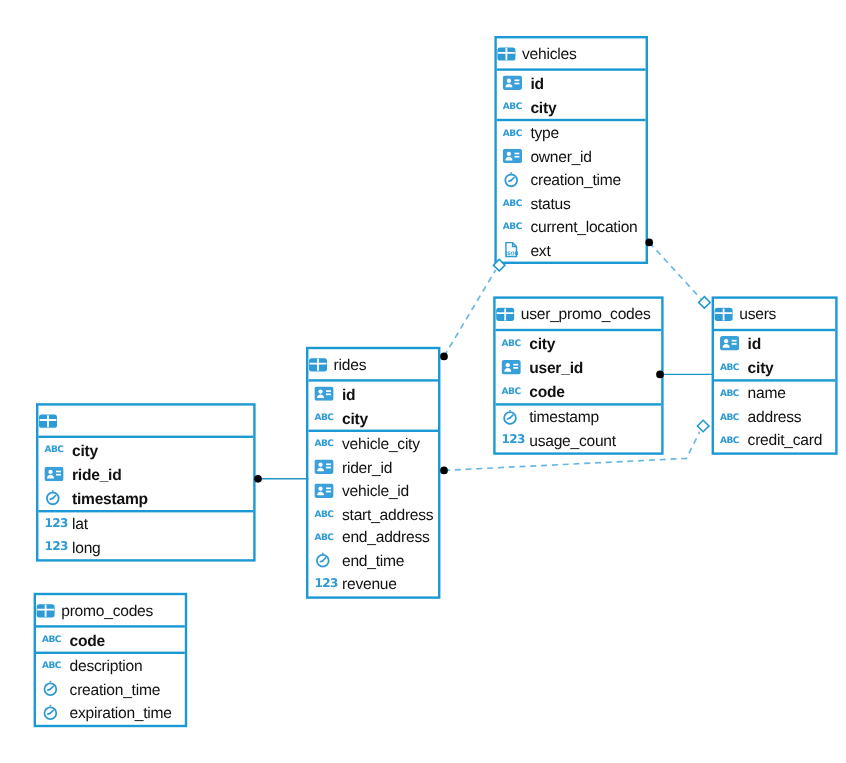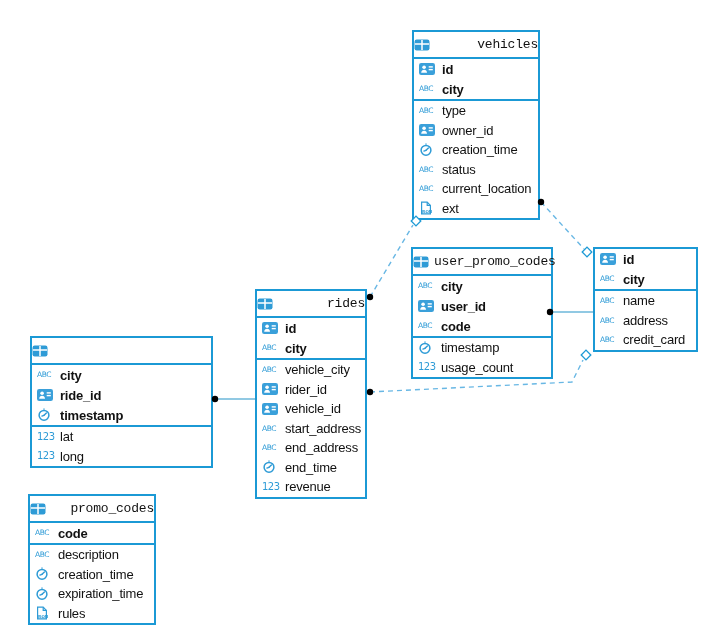--- a/index.html
+++ b/index.html
@@ -12,37 +12,37 @@
     width:705px;height:636px;position:relative;overflow:hidden;
     font-family:"Liberation Sans",sans-serif;color:var(--text);
   }
   #canvas{position:absolute;inset:0;width:705px;height:636px;}
   #conn-layer{position:absolute;left:0;top:0;z-index:3;pointer-events:none;}
   .table-card{
     position:absolute;background:#ffffff;border:2px solid var(--blue);
     z-index:2;box-sizing:border-box;
   }
   .thead{
-    display:flex;align-items:center;justify-content:space-between;gap:5px;
+    display:flex;align-items:center;justify-content:flex-start;gap:5px;
     height:25px;border-bottom:2px solid var(--blue);
-    font-size:13px;letter-spacing:-0.2px;color:var(--text);white-space:nowrap;font-family:Liberation Mono, monospace;
+    font-size:13px;letter-spacing:-0.2px;color:var(--text);white-space:nowrap;
   }
   .rows{display:block;text-align:center;}
   .row{
     display:flex;align-items:center;gap:4px;height:19.5px;
     padding-left:5px;font-size:13px;letter-spacing:-0.2px;
     color:var(--text);white-space:nowrap;overflow:hidden;
   }
   .row.pk{height:20px;font-weight:bold;}
   .pk-divider{border-top:2px solid var(--blue);height:0;}
   .ficon{
     width:19px;flex:none;display:flex;align-items:center;justify-content:flex-start;
   }
   .txt-icon{
-    color:var(--icon-blue);font-weight:normal;font-size:7.5px;
+    color:var(--icon-blue);font-weight:bold;font-size:7.5px;
     letter-spacing:-0.4px;font-family:"DejaVu Sans",sans-serif;line-height:1;
   }
   .txt-icon.num{font-size:10px;letter-spacing:-0.5px;}
   .thead .ficon{width:auto;}
 </style>
 </head>
 <body>
 
 <div id="canvas">
   <svg id="conn-layer" width="705" height="636" viewBox="0 0 705 636">
@@ -199,20 +199,30 @@
         <div class="row">
           <span class="ficon">
             <span class="txt-icon num">123</span>
           </span>
           <span>usage_count</span>
         </div>
       </div>
   </div>
 
   <div class="table-card" style="left: 593px; top: 247px; width: 105px;">
+    <div class="thead">
+      <span class="ficon">
+          <svg width="16" height="12" viewBox="0 0 16 12">
+            <rect x="0.5" y="0.5" width="15" height="11" rx="2.2" fill="#2e9bd6"></rect>
+            <line x1="1" y1="5" x2="15" y2="5" stroke="#fff" stroke-width="1.5"></line>
+            <line x1="8" y1="1" x2="8" y2="11" stroke="#fff" stroke-width="1.5"></line>
+          </svg>
+        </span>
+      <span>users</span>
+    </div>
     <div class="rows">
         <div class="row pk">
           <span class="ficon">
             <svg width="16" height="12" viewBox="0 0 16 12">
               <rect x="0" y="0" width="16" height="12" rx="2.2" fill="#3aa0da"></rect>
               <circle cx="5.1" cy="4.3" r="1.8" fill="#fff"></circle>
               <path d="M2.2 9.7 C2.2 7.7 3.5 6.7 5.1 6.7 C6.7 6.7 8 7.7 8 9.7 Z" fill="#fff"></path>
               <rect x="9.7" y="3.2" width="4.1" height="1.4" fill="#fff"></rect>
               <rect x="9.7" y="5.9" width="4.1" height="1.4" fill="#fff"></rect>
             </svg>
@@ -440,25 +450,15 @@
             <svg width="14" height="14" viewBox="0 0 14 14">
               <circle cx="7" cy="7.3" r="4.9" fill="none" stroke="#2e9bd6" stroke-width="1.5"></circle>
               <line x1="7" y1="7.3" x2="9.4" y2="4.9" stroke="#2e9bd6" stroke-width="1.4" stroke-linecap="round"></line>
               <line x1="7" y1="7.3" x2="4.9" y2="8.1" stroke="#2e9bd6" stroke-width="1.4" stroke-linecap="round"></line>
               <rect x="5.7" y="0" width="2.6" height="1.6" fill="#fff"></rect>
               <line x1="7" y1="0.6" x2="7" y2="1.8" stroke="#2e9bd6" stroke-width="1.3"></line>
             </svg>
           </span>
           <span>expiration_time</span>
         </div>
-        <div class="row">
-          <span class="ficon">
-            <svg width="14" height="14" viewBox="0 0 14 14">
-              <path d="M2.6 1.2 h5.6 l3.2 3.2 v8.4 h-8.8 z" fill="none" stroke="#2e9bd6" stroke-width="1.2"></path>
-              <path d="M8.2 1.2 v3.2 h3.2" fill="none" stroke="#2e9bd6" stroke-width="1.2"></path>
-              <text x="2.5" y="11.6" font-size="4" font-weight="bold" fill="#2e9bd6" font-family="DejaVu Sans, sans-serif">JSON</text>
-            </svg>
-          </span>
-          <span>rules</span>
-        </div>
       </div>
   </div>
 </div>
 
 </body></html>

